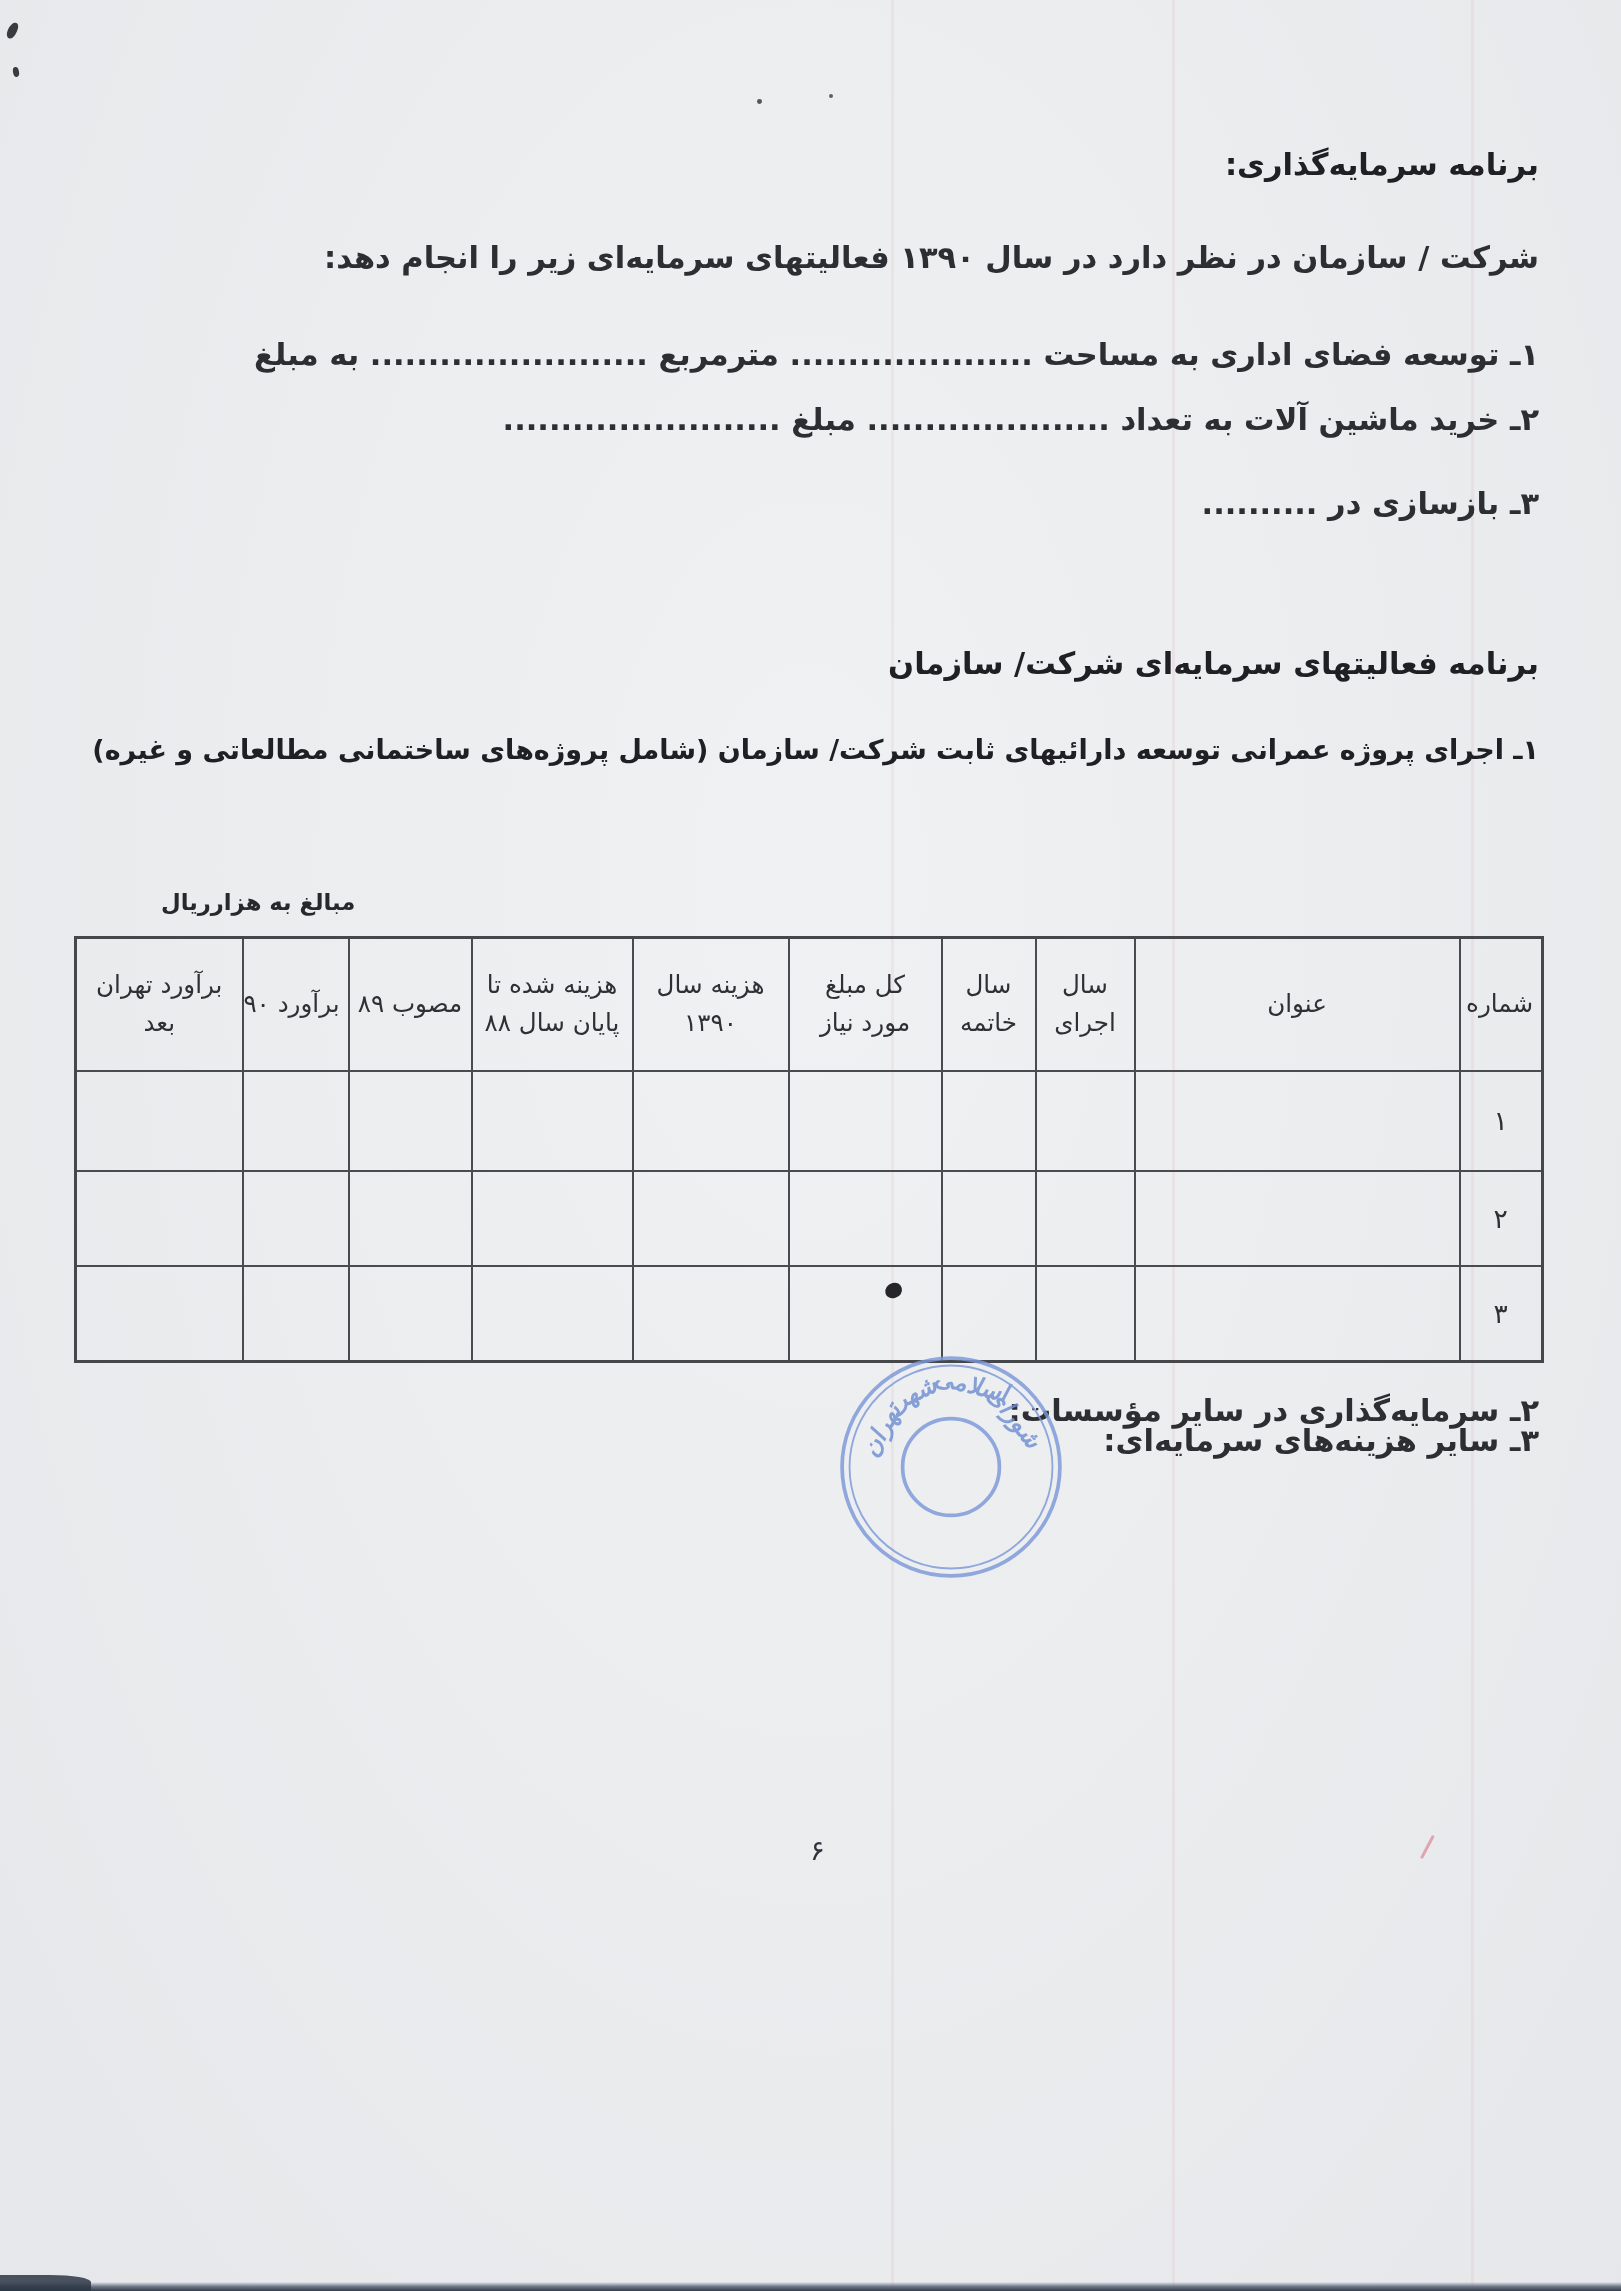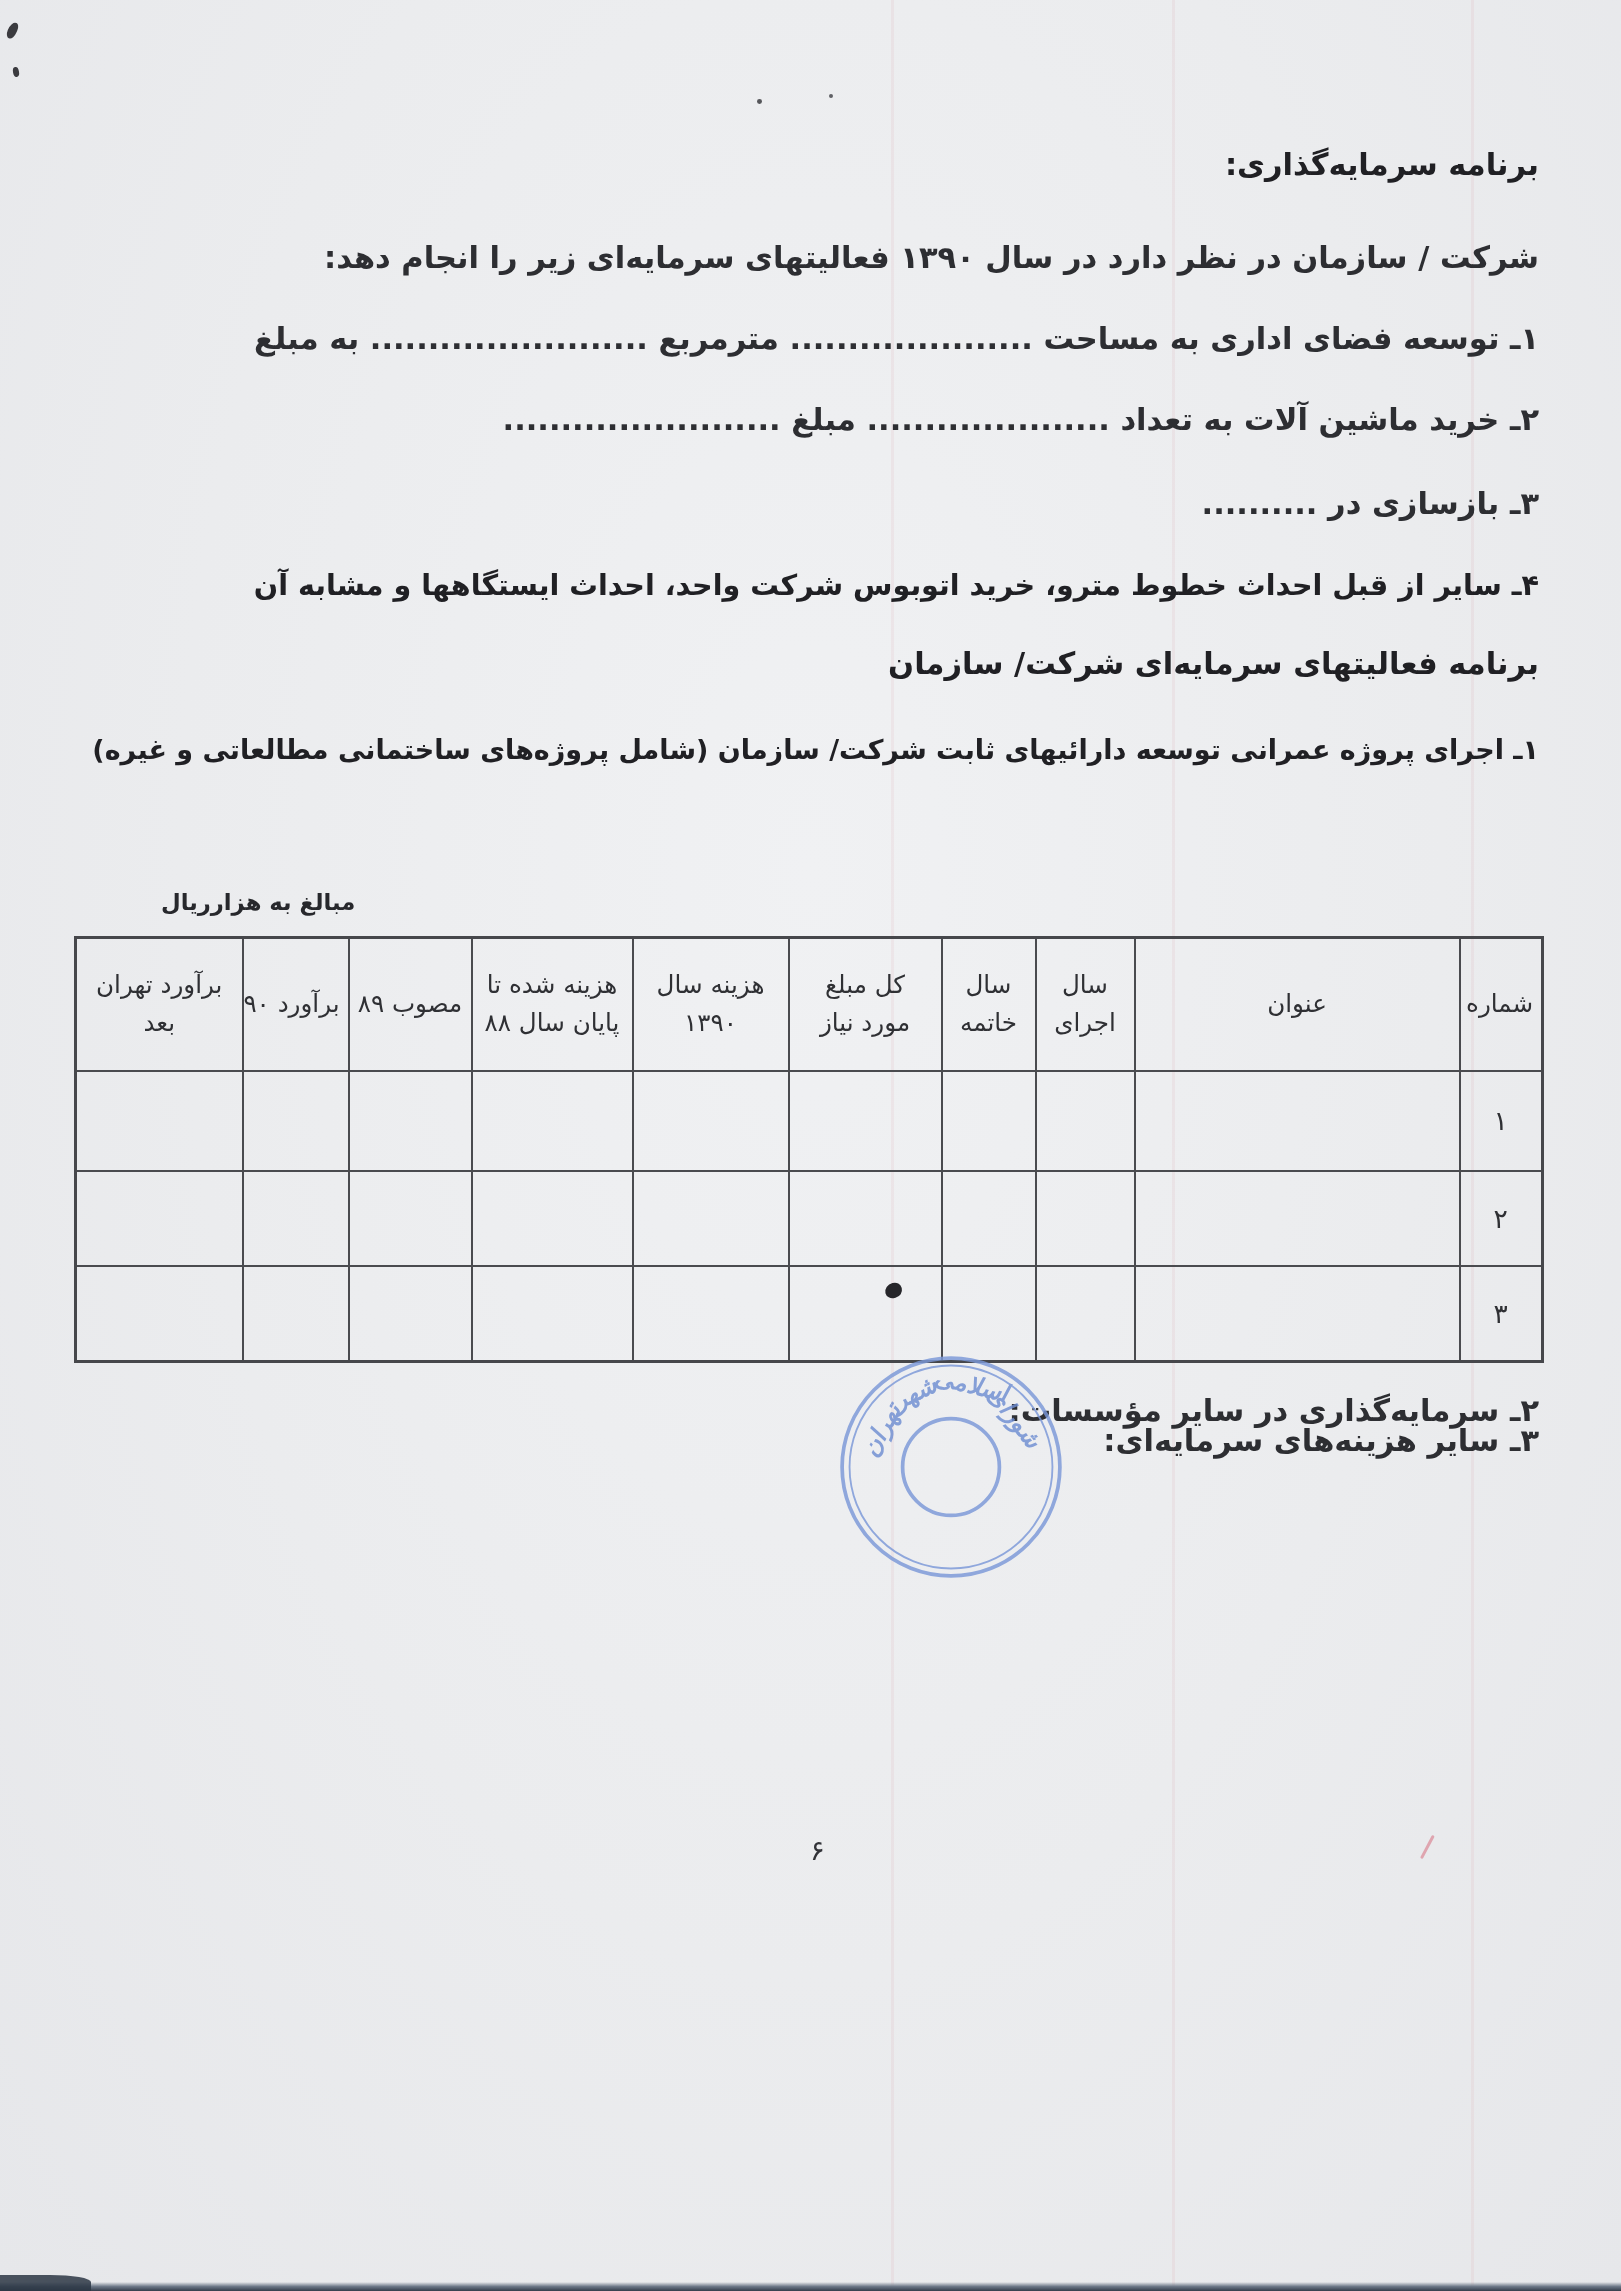--- a/index.html
+++ b/index.html
@@ -86,24 +86,23 @@
   <div class="smudge d1"></div>
   <div class="smudge d2"></div>
   <div class="streak" style="left:891px"></div>
   <div class="streak" style="left:1172px"></div>
   <div class="streak" style="left:1471px"></div>
 
   <div class="para bold" style="top:146px">برنامه سرمایه‌گذاری:</div>
 
   <div class="para" style="top:239px">شرکت / سازمان در نظر دارد در سال ۱۳۹۰ فعالیتهای سرمایه‌ای زیر را انجام دهد:</div>
 
-  <div class="para" style="top:320px">۱ـ توسعه فضای اداری به مساحت ..................... مترمربع ........................ به مبلغ</div>
+  <div class="para" style="top:336px">۱ـ توسعه فضای اداری به مساحت ..................... مترمربع ........................ به مبلغ</div>
   <div class="para" style="top:401px">۲ـ خرید ماشین آلات به تعداد ..................... مبلغ ........................</div>
   <div class="para" style="top:485px">۳ـ بازسازی در ..........</div>
-  <div class="para bold" style="top:568px;font-size:28.6px">۴ـ سایر از قبل احداث خطوط مترو، خرید اتوبوس شرکت واحد، احداث ایستگاهها و مشابه آن</div>
 
   <div class="para bold" style="top:645px">برنامه فعالیتهای سرمایه‌ای شرکت/ سازمان</div>
 
   <div class="para bold" style="top:733px;font-size:27px">۱ـ اجرای پروژه عمرانی توسعه دارائیهای ثابت شرکت/ سازمان (شامل پروژه‌های ساختمانی مطالعاتی و غیره)</div>
 
   <div class="note">مبالغ به هزارریال</div>
 
   <div class="table-wrap">
     <table class="projects">
       <colgroup>

